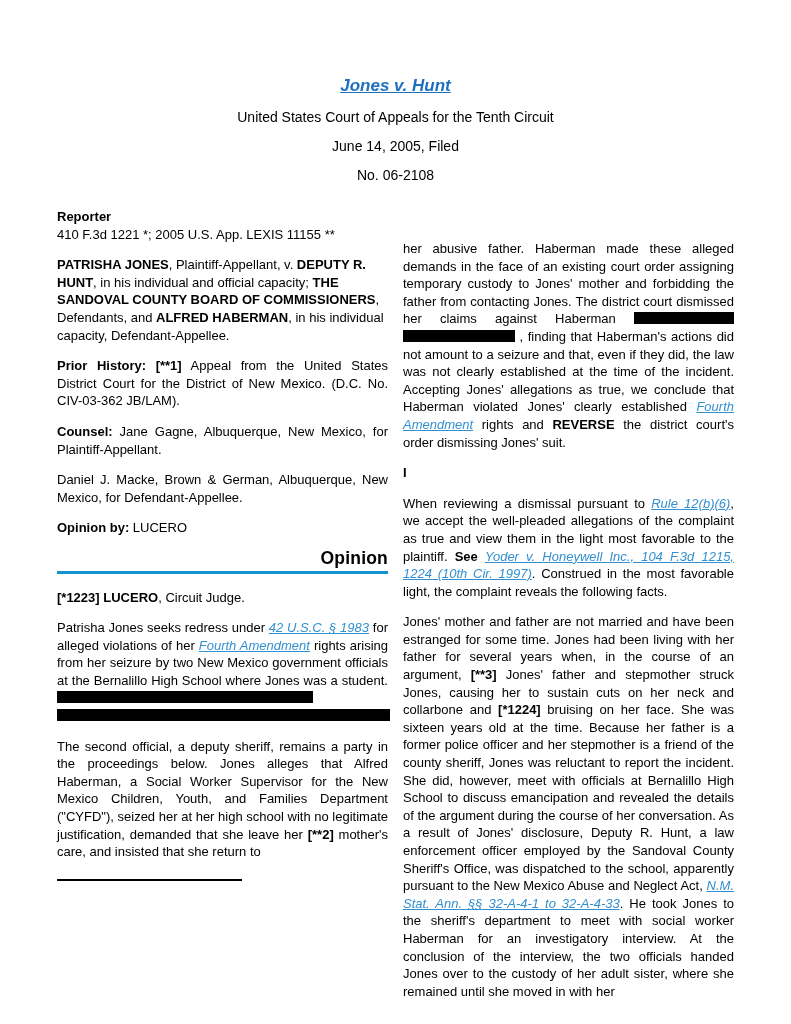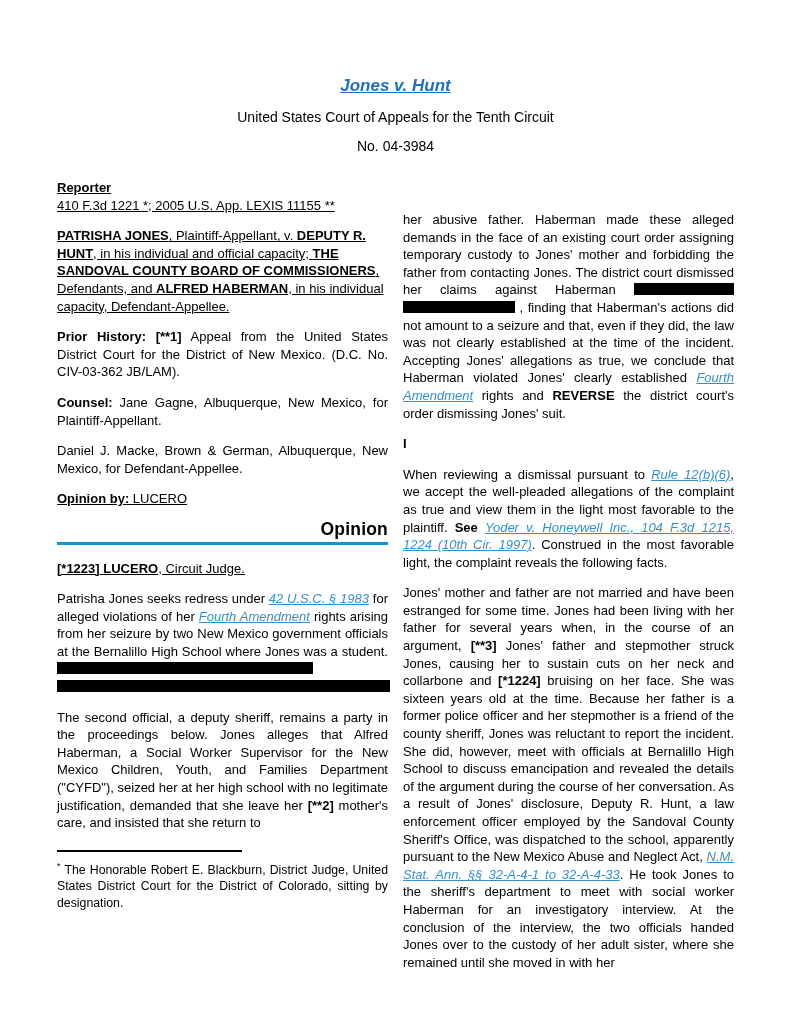--- a/index.html
+++ b/index.html
@@ -8,58 +8,58 @@
   
   .hdr{text-align:center;}
   .title-link{display:inline-block;font-size:17px;font-weight:bold;font-style:italic;
     text-decoration:underline;color:var(--title-blue,#1f6fc0);cursor:pointer;}
   .hline{font-size:14px;margin-top:13px;color:#000;}
   
   .cols{display:flex;gap:15px;margin-top:25px;align-items:flex-start;}
   .col{flex:1;min-width:0;font-size:13px;line-height:17.6px;text-align:justify;}
   .col-right{padding-top:32px;}
   .col p{margin:0 0 13px 0;}
-  .align-left{text-align:left;text-decoration:underline;}
+  .align-left{text-align:left;}
   h2.opinion{font-size:17.5px;font-weight:bold;margin:3px 0 0 0;text-align:right;letter-spacing:.2px;}
   .rule{height:3px;background:var(--rule-blue,#1295ce);margin:3px 0 15px 0;}
   .sec-heading{font-weight:bold;text-align:left;}
   
   .seg-b{font-weight:bold;}
   .seg-bi{font-weight:bold;}
   .seg-a{color:var(--link-blue,#2e8ccb);font-style:italic;text-decoration:underline;cursor:pointer;}
   .seg-sup{vertical-align:super;font-size:9px;line-height:0;}
   .redact{display:inline-block;background:var(--redaction,#000);height:12px;margin-bottom:-1px;}
   
   .fnsep{width:185px;height:2px;background:#000;margin:18px 0 10px 0;}
   .footnote{font-size:12.3px;line-height:16.5px;}
 </style>
 </head>
 <body>
 
 <div class="page">
   <div class="hdr">
     <a class="title-link">Jones v. Hunt</a>
     <div class="hline">United States Court of Appeals for the Tenth Circuit</div>
-    <div class="hline">No. 04-3984</div>
+    <div class="hline">June 14, 2005, Filed</div>
+    <div class="hline">No. 06-2108</div>
   </div>
   <div class="cols">
     <div class="col col-left" id="left-col">
         <p class="align-left"><span class="seg-b">Reporter</span><br><span>410 F.3d 1221 *; 2005 U.S. App. LEXIS 11155 **</span></p>
         <p class="align-left"><span class="seg-b">PATRISHA JONES</span><span>, Plaintiff-Appellant, v. </span><span class="seg-b">DEPUTY R. HUNT</span><span>, in his individual and official capacity; </span><span class="seg-b">THE SANDOVAL COUNTY BOARD OF COMMISSIONERS</span><span>, Defendants, and </span><span class="seg-b">ALFRED HABERMAN</span><span>, in his individual capacity, Defendant-Appellee.</span></p>
         <p><span class="seg-b">Prior History: [**1]</span><span> Appeal from the United States District Court for the District of New Mexico. (D.C. No. CIV-03-362 JB/LAM).</span></p>
         <p><span class="seg-b">Counsel: </span><span>Jane Gagne, Albuquerque, New Mexico, for Plaintiff-Appellant.</span></p>
         <p><span>Daniel J. Macke, Brown &amp; German, Albuquerque, New Mexico, for Defendant-Appellee.</span></p>
         <p class="align-left"><span class="seg-b">Opinion by: </span><span>LUCERO</span></p>
         <h2 class="opinion">Opinion</h2>
         <div class="rule"></div>
         <p class="align-left"><span class="seg-b">[*1223]</span><span> </span><span class="seg-b">LUCERO</span><span>, Circuit Judge.</span></p>
         <p><span>Patrisha Jones seeks redress under </span><a class="seg-a">42 U.S.C. § 1983</a><span> for alleged violations of her </span><a class="seg-a">Fourth Amendment</a><span> rights arising from her seizure by two New Mexico government officials at the Bernalillo High School where Jones was a student. </span><span class="redact" style="width: 256px;"></span> <span class="redact" style="width: 333px;"></span> </p>
         <p><span>The second official, a deputy sheriff, remains a party in the proceedings below. Jones alleges that Alfred Haberman, a Social Worker Supervisor for the New Mexico Children, Youth, and Families Department ("CYFD"), seized her at her high school with no legitimate justification, demanded that she leave her </span><span class="seg-b">[**2]</span><span> mother's care, and insisted that she return to</span></p>
         <div class="fnsep"></div>
-        <p class="footnote"><span class="seg-sup">*</span><span> The Honorable Robert E. Blackburn, District Judge, United States District Court for the District of Colorado, sitting by designation.</span></p>
       </div>
     <div class="col col-right" id="right-col">
         <p><span>her abusive father. Haberman made these alleged demands in the face of an existing court order assigning temporary custody to Jones' mother and forbidding the father from contacting Jones. The district court dismissed her claims against Haberman </span><span class="redact" style="width: 100px;"></span> <span class="redact" style="width: 112px;"></span> <span>, finding that Haberman's actions did not amount to a seizure and that, even if they did, the law was not clearly established at the time of the incident. Accepting Jones' allegations as true, we conclude that Haberman violated Jones' clearly established </span><a class="seg-a">Fourth Amendment</a><span> rights and </span><span class="seg-b">REVERSE</span><span> the district court's order dismissing Jones' suit.</span></p>
         <p class="sec-heading">I</p>
         <p><span>When reviewing a dismissal pursuant to </span><a class="seg-a">Rule 12(b)(6)</a><span>, we accept the well-pleaded allegations of the complaint as true and view them in the light most favorable to the plaintiff. </span><span class="seg-bi">See </span><a class="seg-a">Yoder v. Honeywell Inc., 104 F.3d 1215, 1224 (10th Cir. 1997)</a><span>. Construed in the most favorable light, the complaint reveals the following facts.</span></p>
         <p><span>Jones' mother and father are not married and have been estranged for some time. Jones had been living with her father for several years when, in the course of an argument, </span><span class="seg-b">[**3]</span><span> Jones' father and stepmother struck Jones, causing her to sustain cuts on her neck and collarbone and </span><span class="seg-b">[*1224]</span><span> bruising on her face. She was sixteen years old at the time. Because her father is a former police officer and her stepmother is a friend of the county sheriff, Jones was reluctant to report the incident. She did, however, meet with officials at Bernalillo High School to discuss emancipation and revealed the details of the argument during the course of her conversation. As a result of Jones' disclosure, Deputy R. Hunt, a law enforcement officer employed by the Sandoval County Sheriff's Office, was dispatched to the school, apparently pursuant to the New Mexico Abuse and Neglect Act, </span><a class="seg-a">N.M. Stat. Ann. §§ 32-A-4-1 to 32-A-4-33</a><span>. He took Jones to the sheriff's department to meet with social worker Haberman for an investigatory interview. At the conclusion of the interview, the two officials handed Jones over to the custody of her adult sister, where she remained until she moved in with her</span></p>
       </div>
   </div>
 </div>
 

